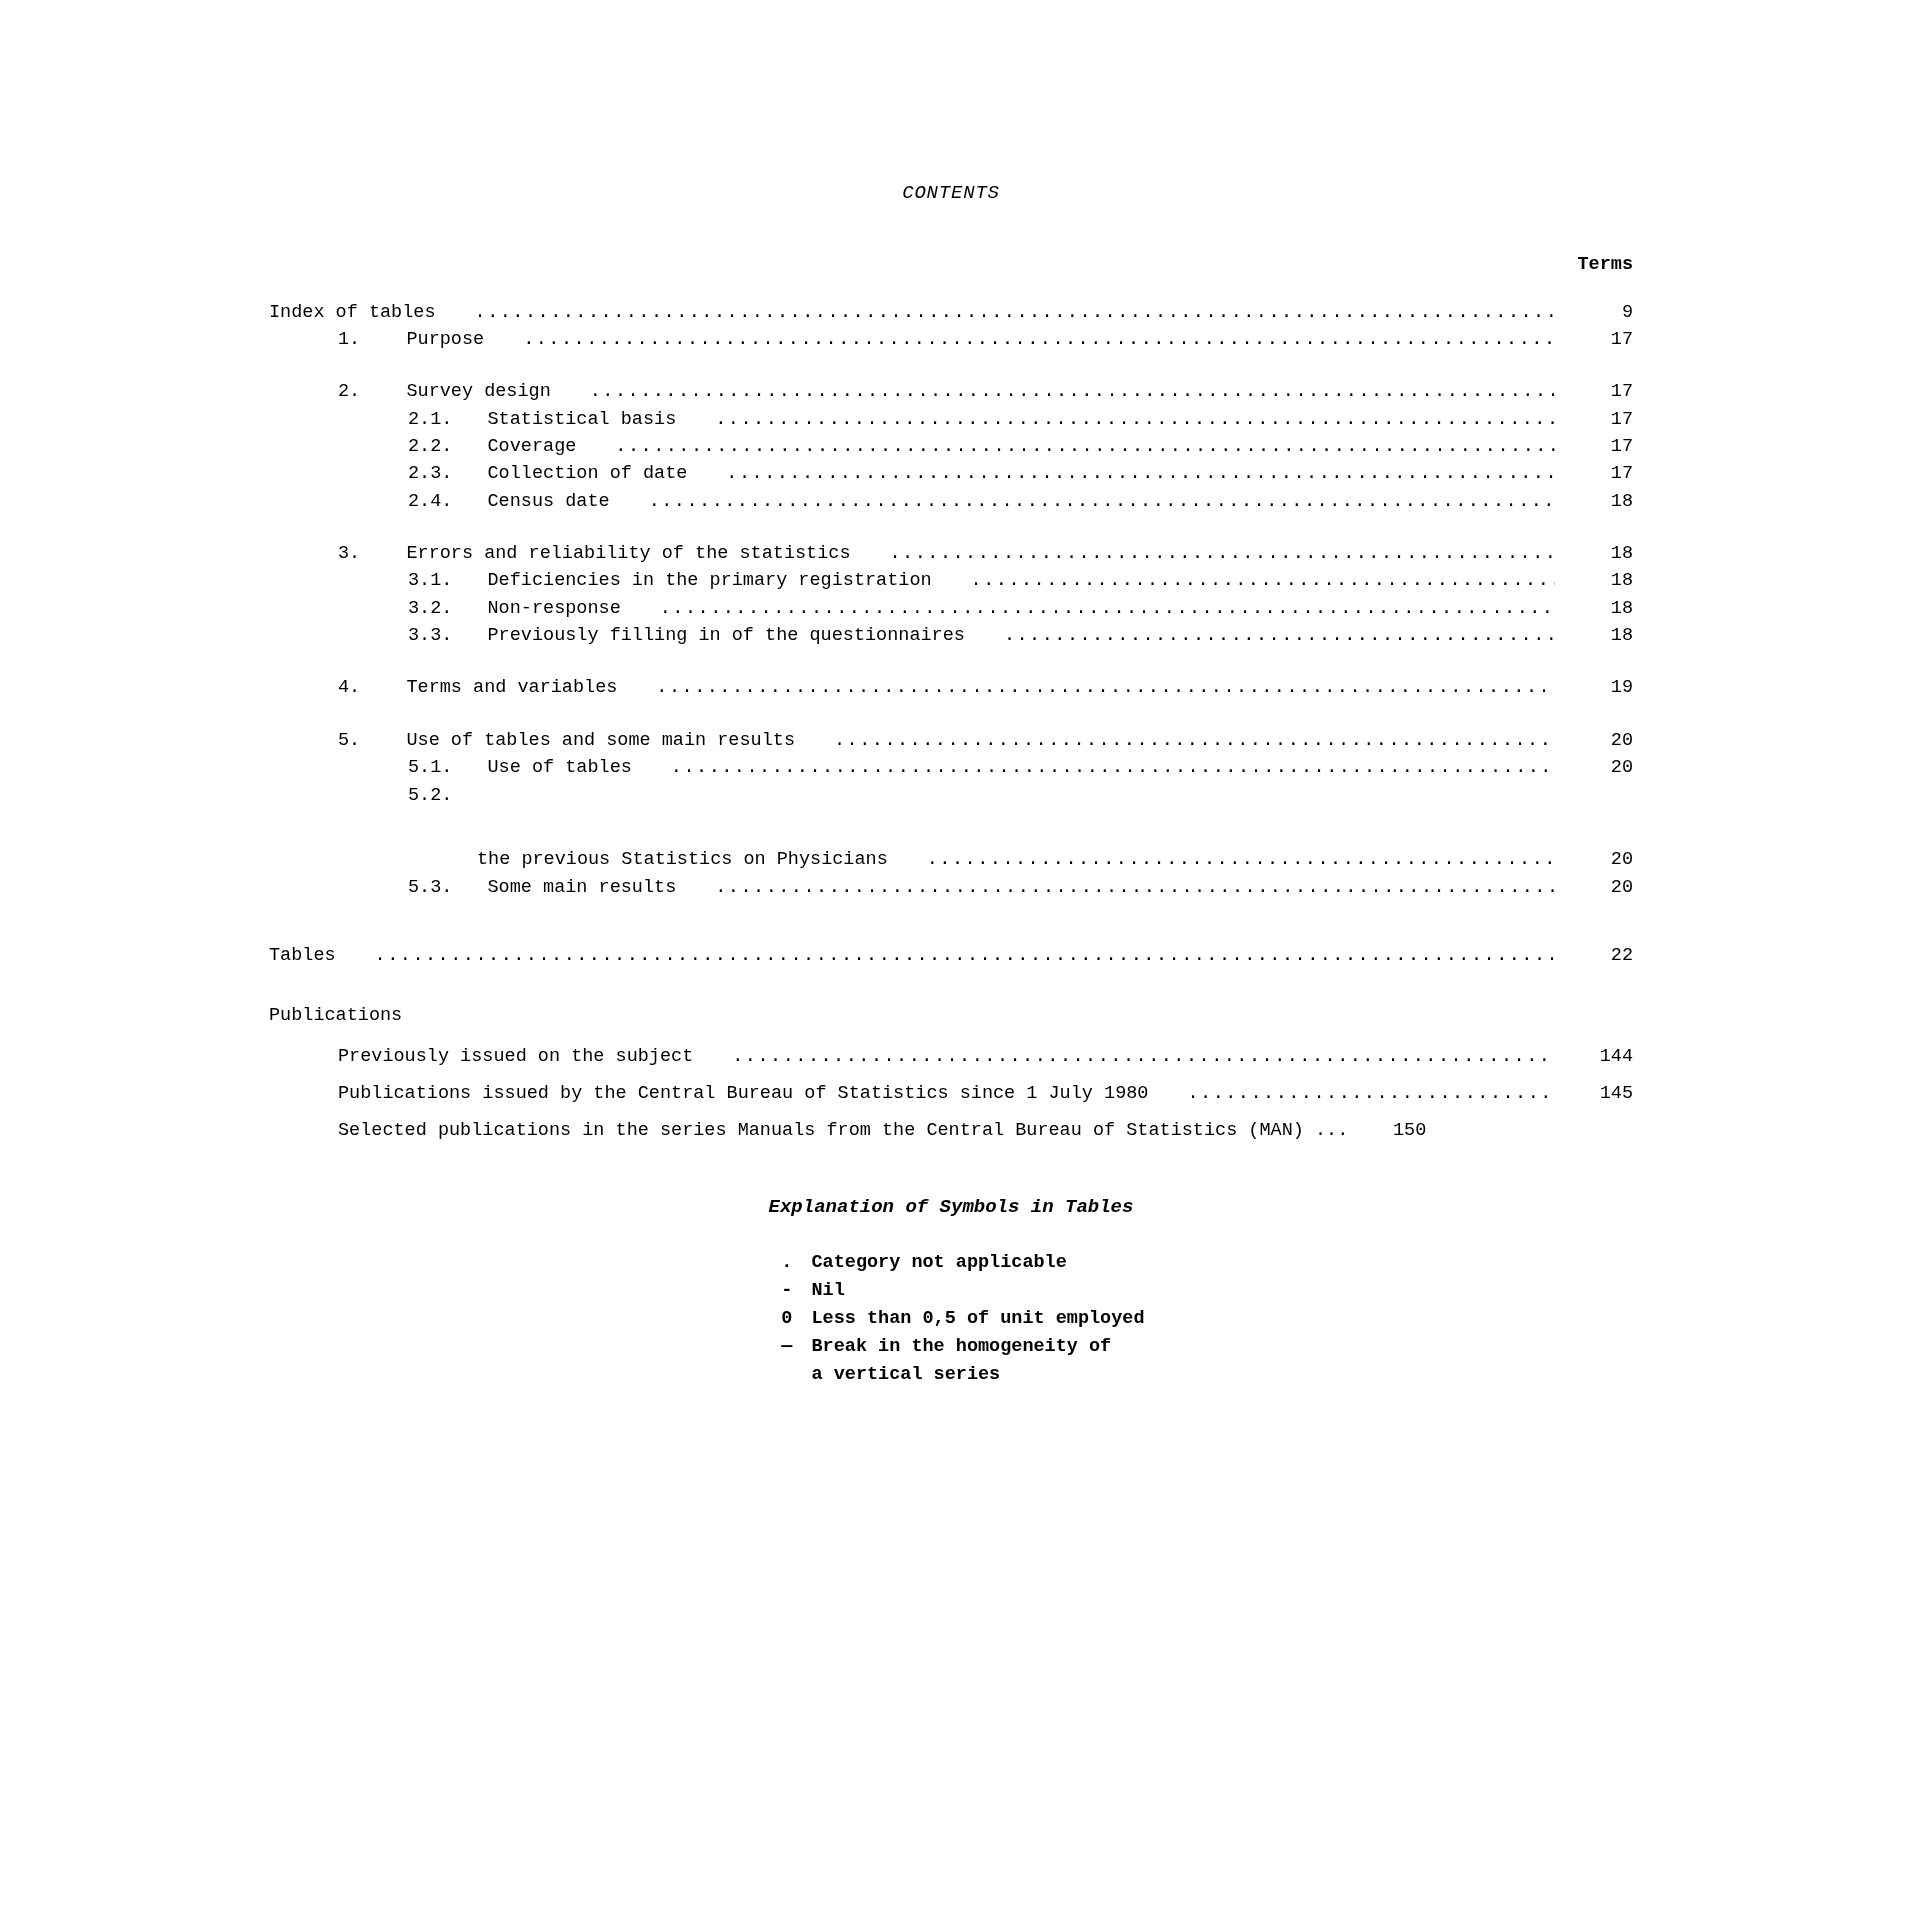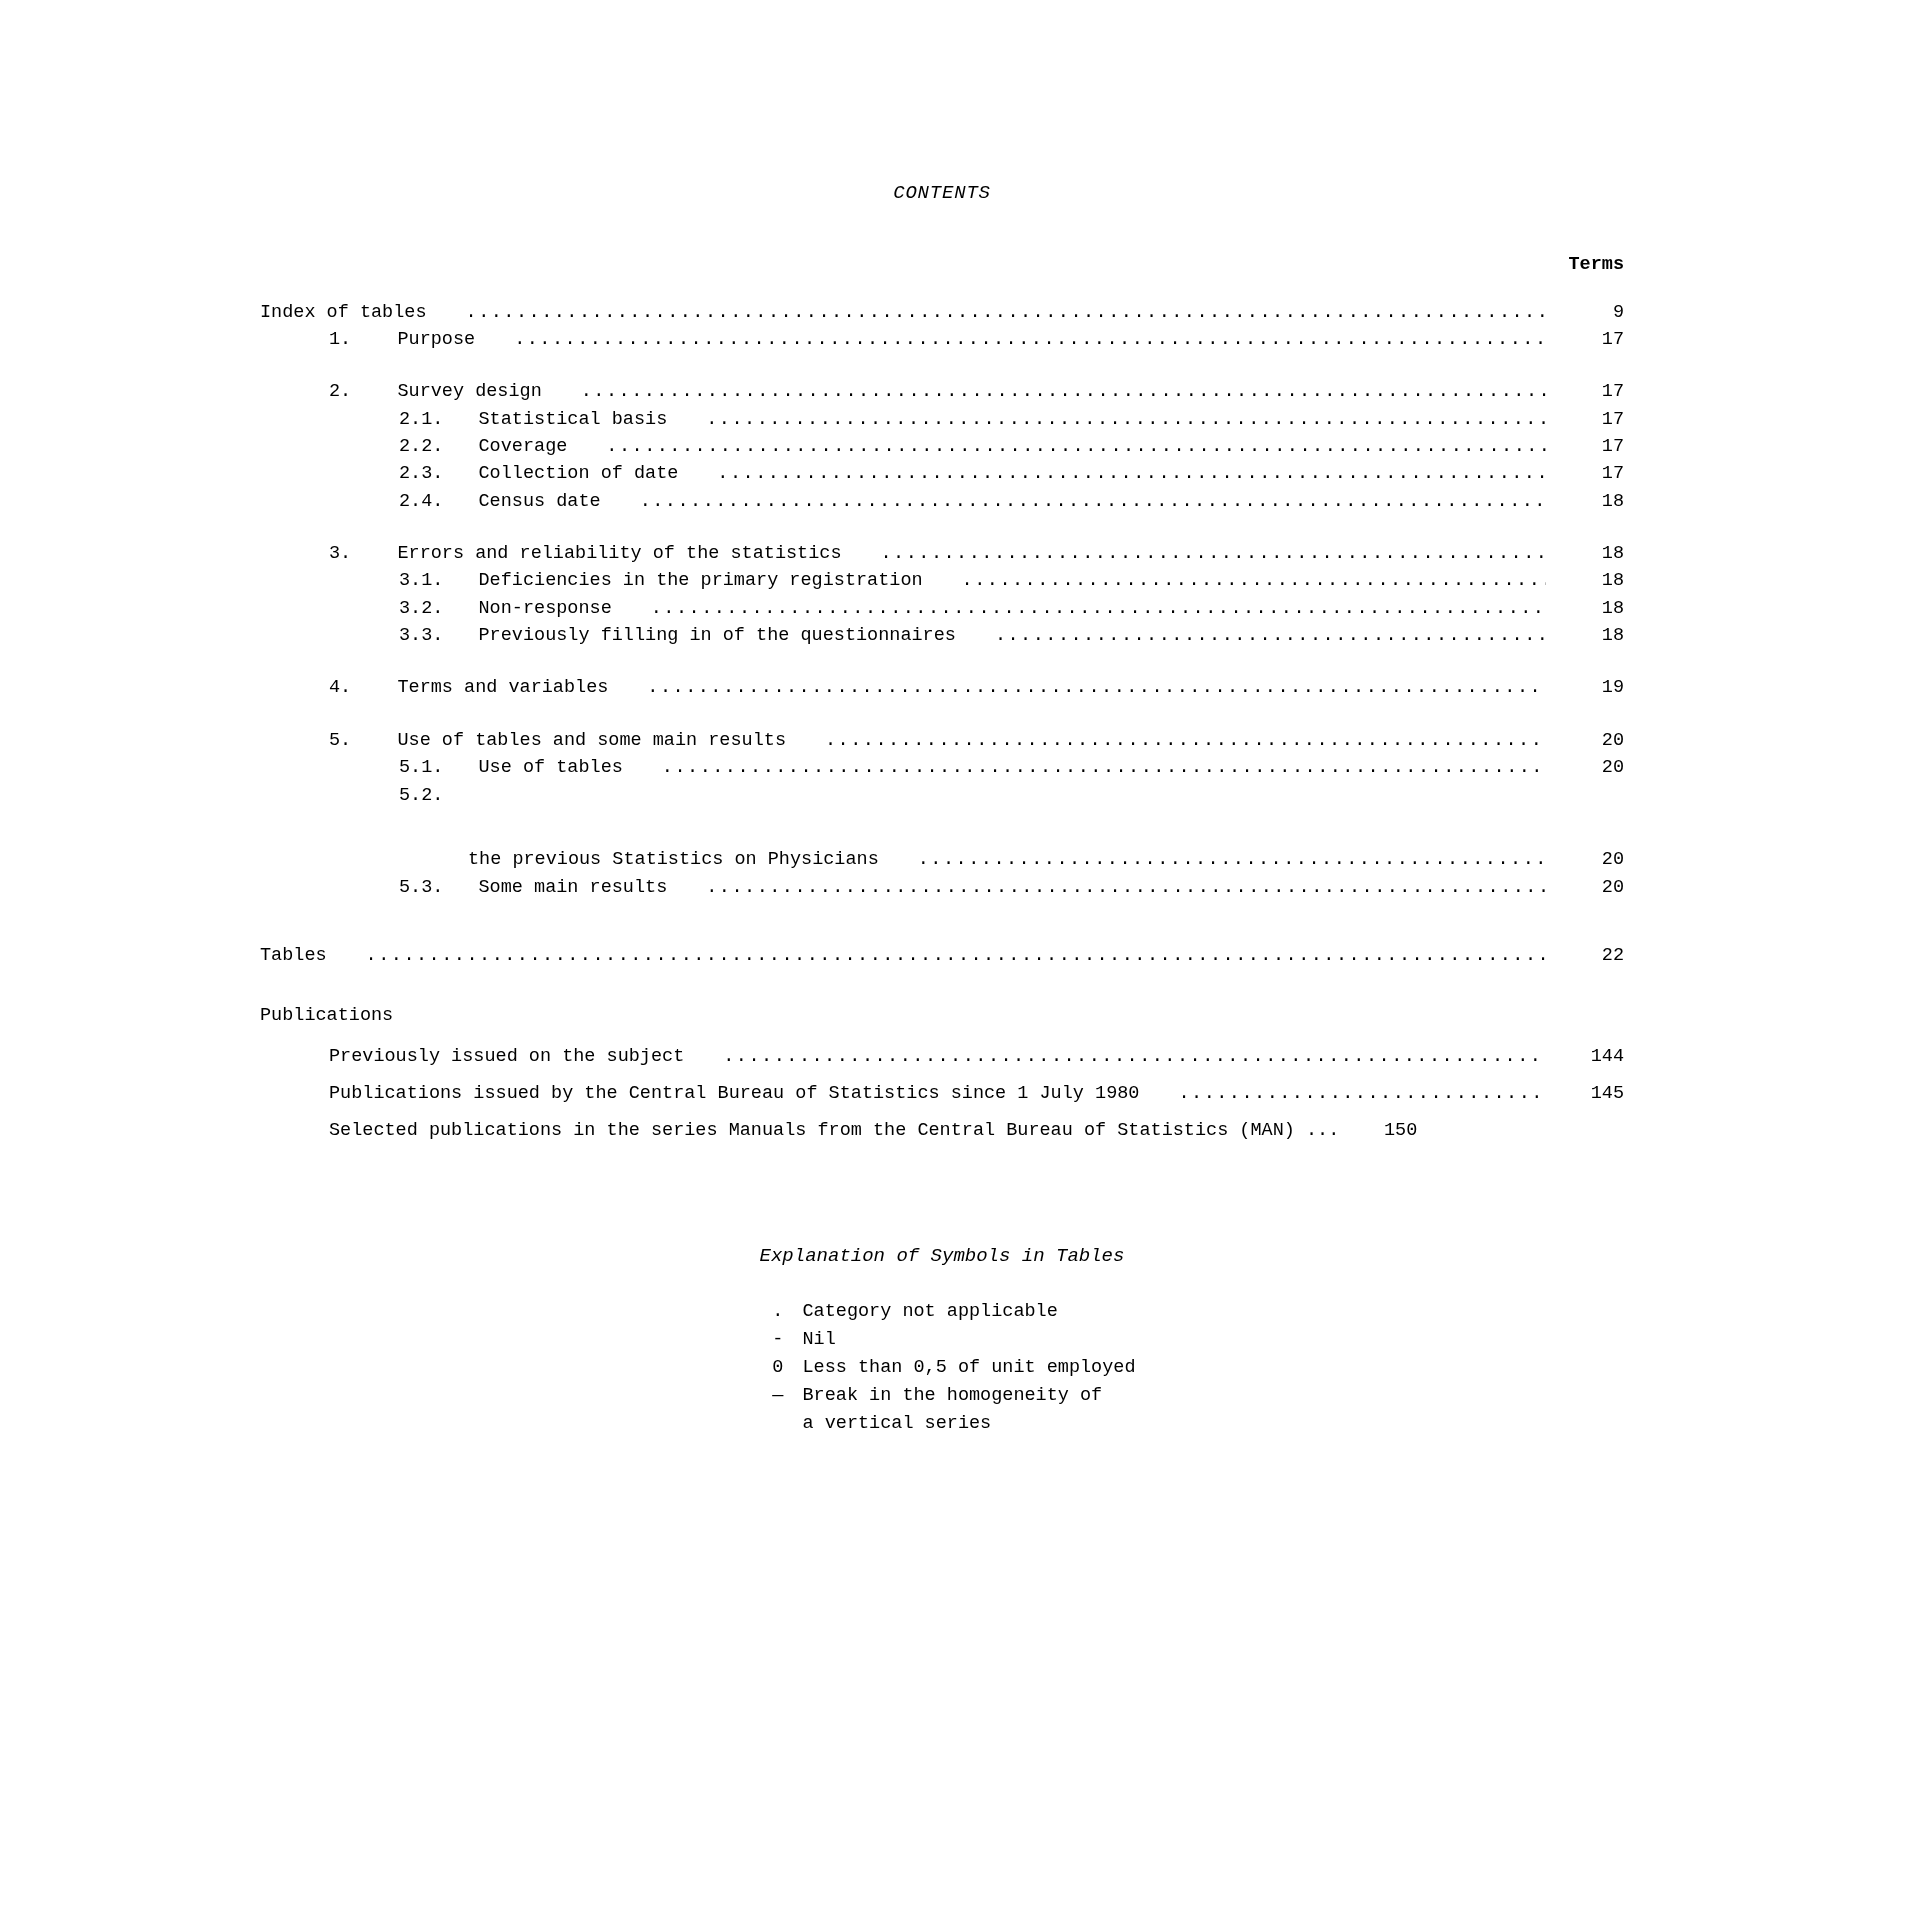--- a/index.html
+++ b/index.html
@@ -13,21 +13,21 @@
     position: relative;
     width: 1911px;
     height: 2697px;
     font-family: "Courier New", Courier, monospace;
     color: #000;
     font-size: 18.5px;
     line-height: 1.35;
   }
   .content {
     position: absolute;
-    left: 260px;
+    left: 269px;
     top: 181px;
     width: 1364px;
   }
   .title {
     text-align: center;
     font-style: italic;
     letter-spacing: 0.8px;
     font-size: 19px;
     margin-bottom: 46px;
   }
@@ -67,22 +67,23 @@
     margin: 35px 0 15.4px 0;
     font-size: 18.5px;
   }
   .indent1 { padding-left: 69px; }
   .indent2 { padding-left: 139px; }
   .indent-sub { padding-left: 208px; margin-top: 40px; }
   .gap-sm { height: 7.7px; }
   .gap-md { height: 23px; }
   .gap-lg { height: 39px; }
   .symbols-block {
-    margin-top: 100px;
+    margin-top: 51px;
     text-align: center;
+    font-weight: bold;
   }
   .symbols-title {
     font-style: italic;
     margin-bottom: 27px;
     font-size: 19px;
   }
   .symbols-list {
     display: inline-block;
     text-align: left;
   }

